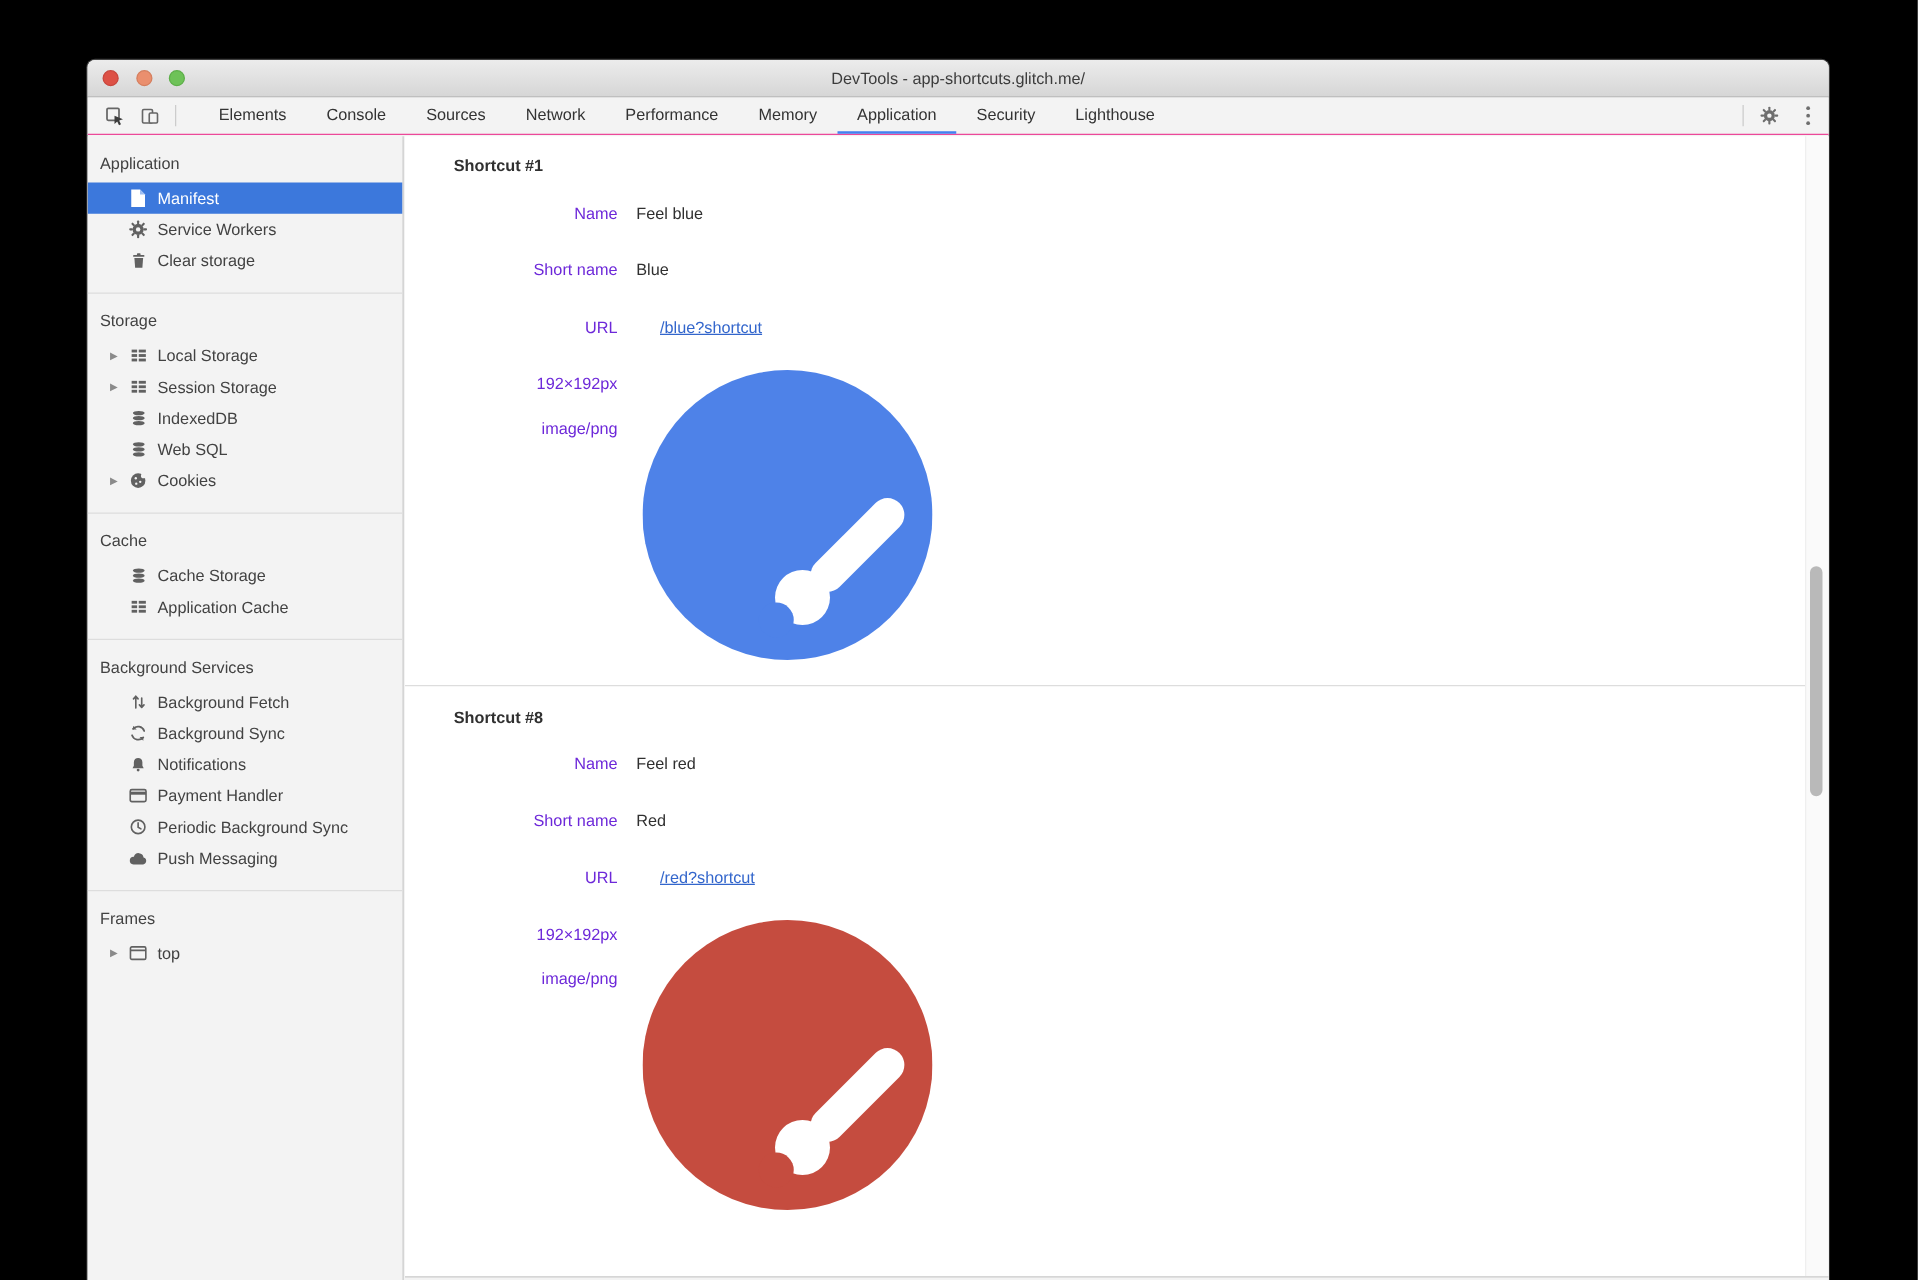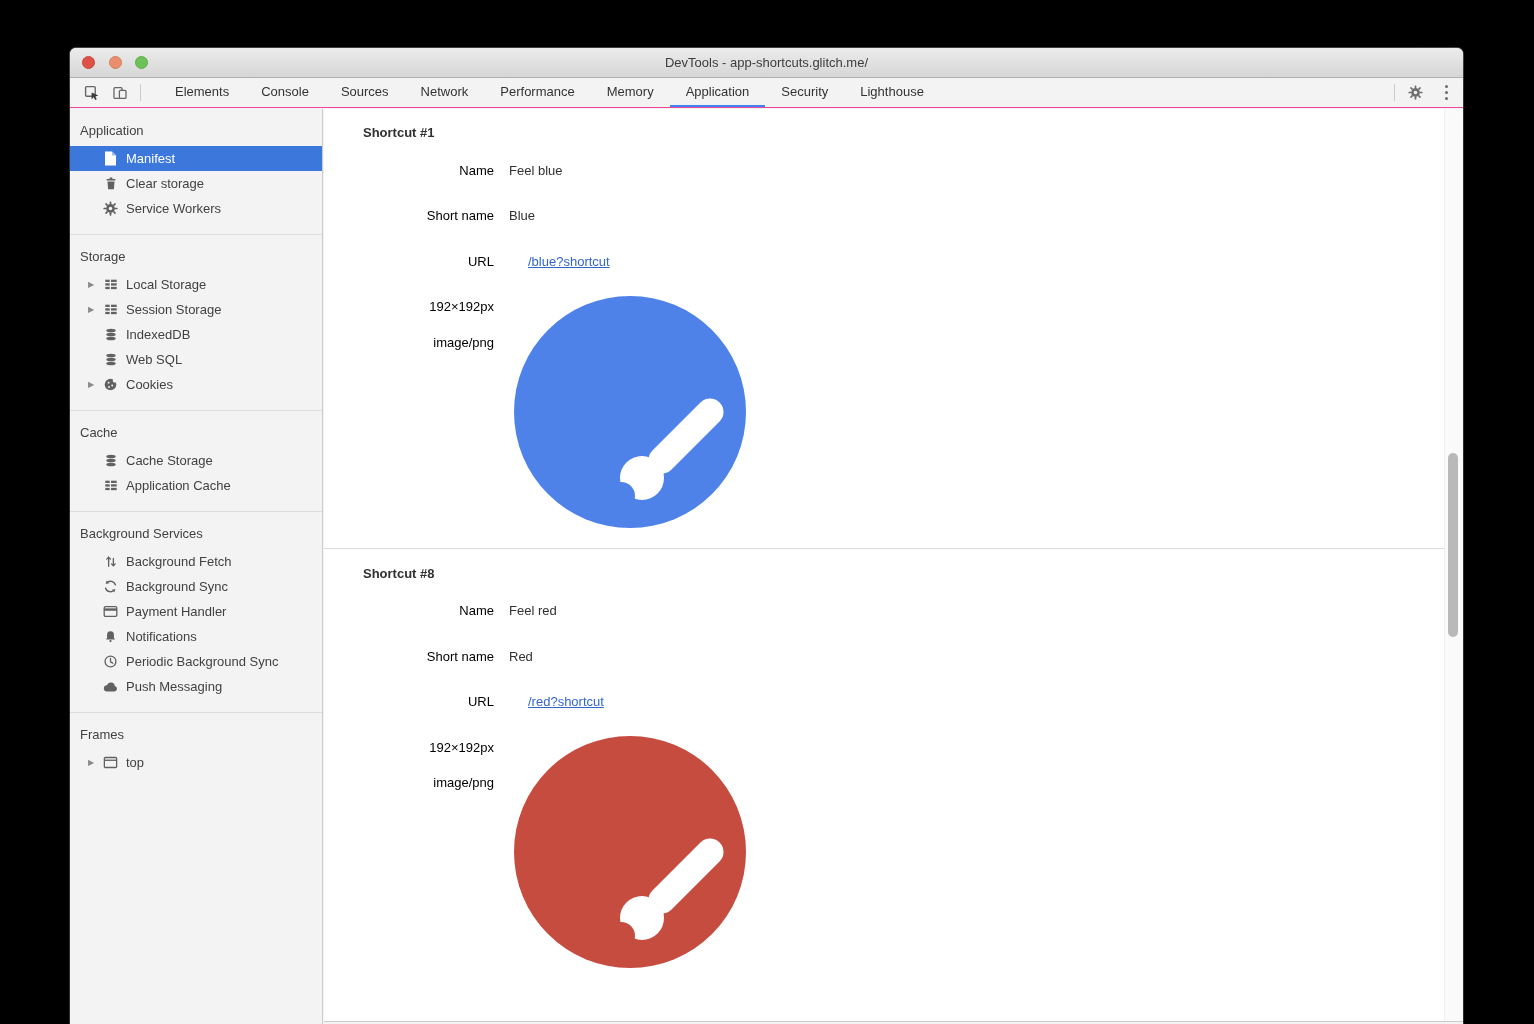--- a/index.html
+++ b/index.html
@@ -56,21 +56,21 @@
   .strip { position:absolute; left:0; right:0; bottom:0; height:34px;
     background:#f3f3f3; border-top:1px solid #ccc; }
   .scroll-track { position:absolute; right:0; top:0; bottom:34px; width:19px;
     background:#fafafa; border-left:1px solid #efefef; }
   .scroll-thumb { position:absolute; left:3px; top:344px; width:10px; height:184px;
     background:#b9b9b9; border-radius:5px; cursor:pointer; }
 
   .sec-title { position:absolute; left:39px; font-size:13px; font-weight:bold; color:#303030; }
   .frow { position:absolute; left:0; font-size:13px; white-space:nowrap; }
   .frow .flabel { display:inline-block; width:170px; text-align:right;
-    color:#000000; margin-right:15px;padding-left:34px; }
+    color:#6d28d9; margin-right:15px;padding-left:34px; }
   .frow .fvalue { color:#303030; }
   .frow a { color:#3366cc; text-decoration:underline; cursor:pointer;margin-left:19px; }
   .divider { position:absolute; left:0; right:0; top:439px; height:1px; background:#ddd; }
 
   .icon-circle { position:absolute; left:190px; width:232px; height:232px; }
   .c1 { top:187px; } .c2 { top:627px; }
   .t1 { top:16px; } .r1a { top:54px; } .r1b { top:99px; } .r1c { top:145px; }
   .r1d { top:190px; } .r1e { top:226px; }
   .t2 { top:457px; } .r2a { top:494px; } .r2b { top:540px; } .r2c { top:585px; }
   .r2d { top:631px; } .r2e { top:666px; }
@@ -150,49 +150,49 @@
         <span class="ic">
           <svg width="13" height="15" viewBox="0 0 13 15">
             <path d="M1 0.5 h7 l4 4 v10 h-11 z" fill="#fff"></path>
             <path d="M8 0.5 l4 4 h-4 z" fill="#9dbdf1"></path>
           </svg>
         </span>
         <span>Manifest</span>
       </div>
       <div class="item">
         <span class="ic">
-          <svg width="14" height="15" viewBox="0 0 16 16">
-            <rect x="6.3" y="1.2" width="3.4" height="1.8" rx="0.8" fill="#616161"></rect>
-            <rect x="2.8" y="2.8" width="10.4" height="1.7" rx="0.8" fill="#616161"></rect>
-            <path d="M4 5.6 h8 l-0.7 8.9 h-6.6 z" fill="#616161"></path>
-          </svg>
-        </span>
-        <span>Clear storage</span>
-      </div>
-      <div class="item">
-        <span class="ic">
           <svg width="15" height="15" viewBox="0 0 16 16">
             <g fill="#616161">
               <circle cx="8" cy="8" r="4.7"></circle>
               <g>
                 <rect x="7.1" y="0.4" width="1.8" height="3.2" rx="0.7"></rect>
                 <rect x="7.1" y="0.4" width="1.8" height="3.2" rx="0.7" transform="rotate(45 8 8)"></rect>
                 <rect x="7.1" y="0.4" width="1.8" height="3.2" rx="0.7" transform="rotate(90 8 8)"></rect>
                 <rect x="7.1" y="0.4" width="1.8" height="3.2" rx="0.7" transform="rotate(135 8 8)"></rect>
                 <rect x="7.1" y="0.4" width="1.8" height="3.2" rx="0.7" transform="rotate(180 8 8)"></rect>
                 <rect x="7.1" y="0.4" width="1.8" height="3.2" rx="0.7" transform="rotate(225 8 8)"></rect>
                 <rect x="7.1" y="0.4" width="1.8" height="3.2" rx="0.7" transform="rotate(270 8 8)"></rect>
                 <rect x="7.1" y="0.4" width="1.8" height="3.2" rx="0.7" transform="rotate(315 8 8)"></rect>
               </g>
             </g>
             <circle cx="8" cy="8" r="1.9" fill="#f3f3f3"></circle>
           </svg>
         </span>
         <span>Service Workers</span>
       </div>
+      <div class="item">
+        <span class="ic">
+          <svg width="14" height="15" viewBox="0 0 16 16">
+            <rect x="6.3" y="1.2" width="3.4" height="1.8" rx="0.8" fill="#616161"></rect>
+            <rect x="2.8" y="2.8" width="10.4" height="1.7" rx="0.8" fill="#616161"></rect>
+            <path d="M4 5.6 h8 l-0.7 8.9 h-6.6 z" fill="#616161"></path>
+          </svg>
+        </span>
+        <span>Clear storage</span>
+      </div>
     </div>
 
     <div class="side-section bordered">
       <div class="side-header">Storage</div>
       <div class="item has-tri">
         <span class="tri">▶</span>
         <span class="ic">
           <svg width="14" height="13" viewBox="0 0 16 14">
             <g fill="#616161">
               <rect x="1.5" y="1.5" width="5" height="2.6"></rect>
@@ -313,35 +313,35 @@
               <path d="M2.8 9.8 A5.6 5.6 0 0 0 12.4 11.6"></path>
             </g>
             <path d="M3.6 1.6 v3.2 h3.2 z" fill="#616161"></path>
             <path d="M12.4 14.4 v-3.2 h-3.2 z" fill="#616161"></path>
           </svg>
         </span>
         <span>Background Sync</span>
       </div>
       <div class="item">
         <span class="ic">
+          <svg width="13" height="15" viewBox="0 0 16 16">
+            <path d="M8 1.6 a4.2 4.2 0 0 1 4.2 4.2 v3.6 l1.3 2.4 H2.5 l1.3 -2.4 V5.8 A4.2 4.2 0 0 1 8 1.6 z" fill="#616161"></path>
+            <circle cx="8" cy="13.6" r="1.4" fill="#616161"></circle>
+          </svg>
+        </span>
+        <span>Notifications</span>
+      </div>
+      <div class="item">
+        <span class="ic">
           <svg width="15" height="13" viewBox="0 0 16 14">
             <rect x="1.2" y="1.8" width="13.6" height="10.4" rx="1.4" fill="none" stroke="#616161" stroke-width="1.4"></rect>
             <rect x="1.2" y="3.6" width="13.6" height="2.6" fill="#616161"></rect>
           </svg>
         </span>
         <span>Payment Handler</span>
-      </div>
-      <div class="item">
-        <span class="ic">
-          <svg width="13" height="15" viewBox="0 0 16 16">
-            <path d="M8 1.6 a4.2 4.2 0 0 1 4.2 4.2 v3.6 l1.3 2.4 H2.5 l1.3 -2.4 V5.8 A4.2 4.2 0 0 1 8 1.6 z" fill="#616161"></path>
-            <circle cx="8" cy="13.6" r="1.4" fill="#616161"></circle>
-          </svg>
-        </span>
-        <span>Notifications</span>
       </div>
       <div class="item">
         <span class="ic">
           <svg width="15" height="15" viewBox="0 0 16 16">
             <circle cx="8" cy="8" r="5.8" fill="none" stroke="#616161" stroke-width="1.4"></circle>
             <path d="M8 4.6 V8.3 L10.4 9.7" fill="none" stroke="#616161" stroke-width="1.4" stroke-linecap="round"></path>
           </svg>
         </span>
         <span>Periodic Background Sync</span>
       </div>

